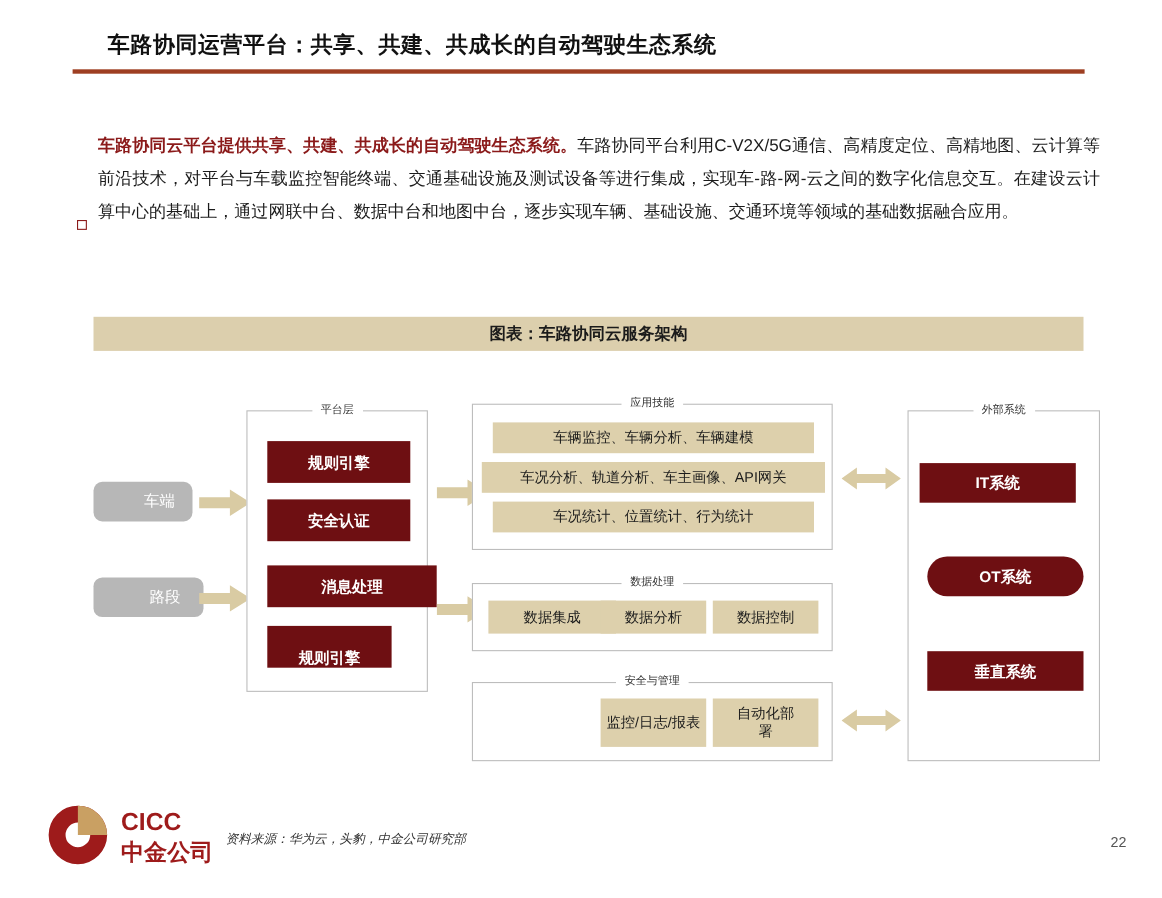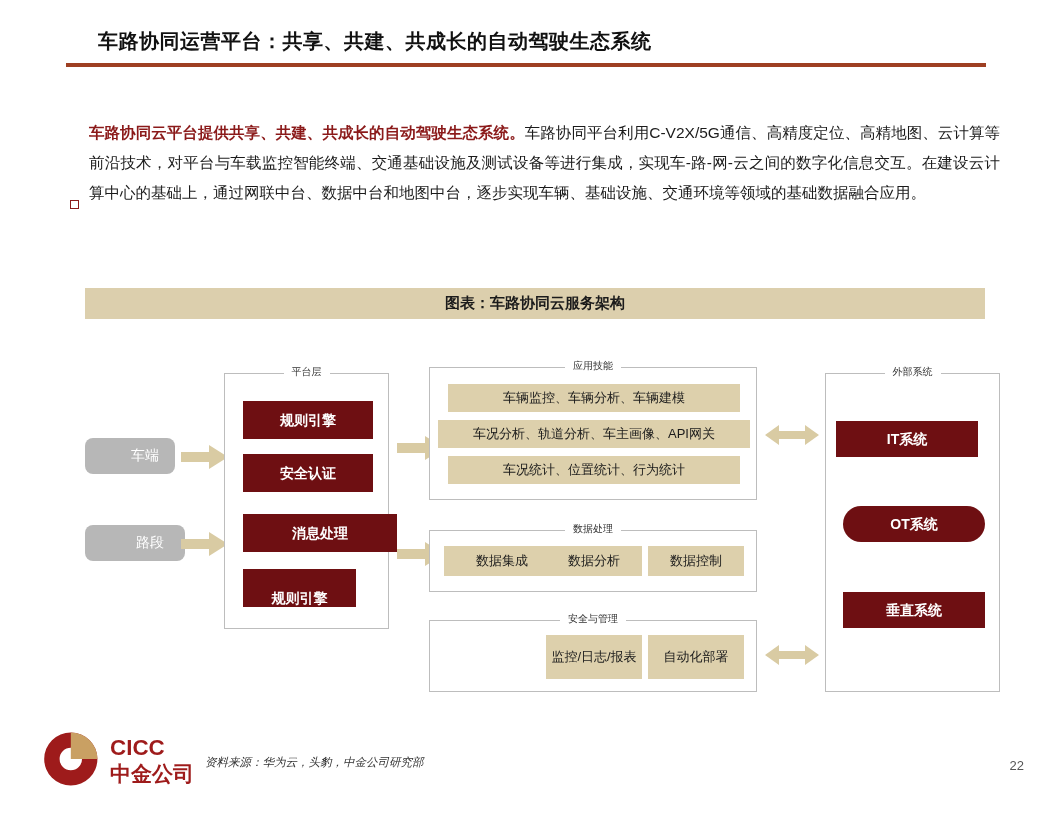--- a/index.html
+++ b/index.html
@@ -163,21 +163,21 @@
         <span>数据控制</span>
       </div>
     </div>
 
     <div class="group" style="left:344px;top:275px;width:328px;height:72px;">
       <span class="group-legend">安全与管理</span>
       <div class="chip-tan" style="position:absolute;left:116px;top:14px;width:96px;height:44px;">
         <span>监控/日志/</span>
         <span>报表</span>
       </div>
-      <div class="chip-tan" style="position:absolute;left:218px;top:14px;width:96px;height:44px;flex-direction:row;">
+      <div class="chip-tan" style="position:absolute;left:218px;top:14px;width:96px;height:44px;flex-direction:column;">
         <span>自动化部</span>
         <span>署</span>
       </div>
     </div>
 
     <svg class="arrow" style="left:680px;top:78px;" width="54" height="24" viewBox="0 0 54 24">
       <polygon points="0,12 14,2 14,8 40,8 40,2 54,12 40,22 40,16 14,16 14,22" fill="#D9CBA3"></polygon>
     </svg>
     <svg class="arrow" style="left:680px;top:298px;" width="54" height="24" viewBox="0 0 54 24">
       <polygon points="0,12 14,2 14,8 40,8 40,2 54,12 40,22 40,16 14,16 14,22" fill="#D9CBA3"></polygon>

